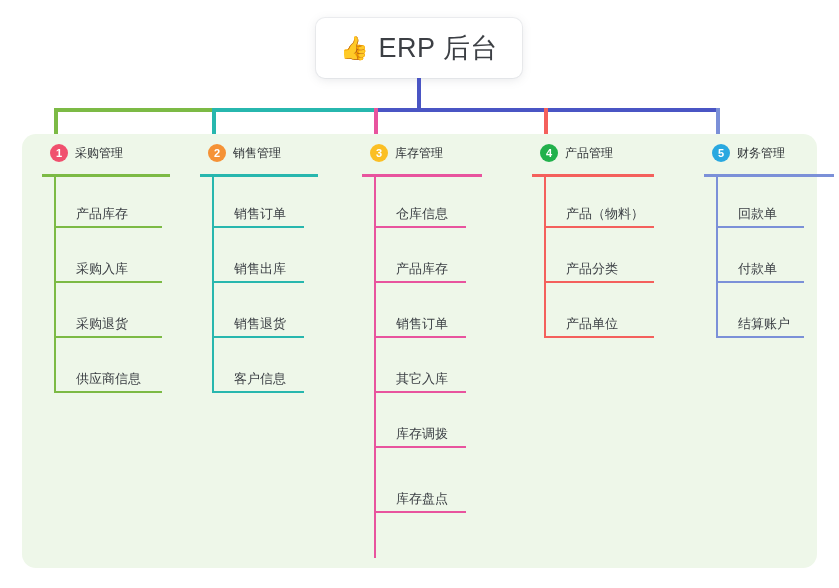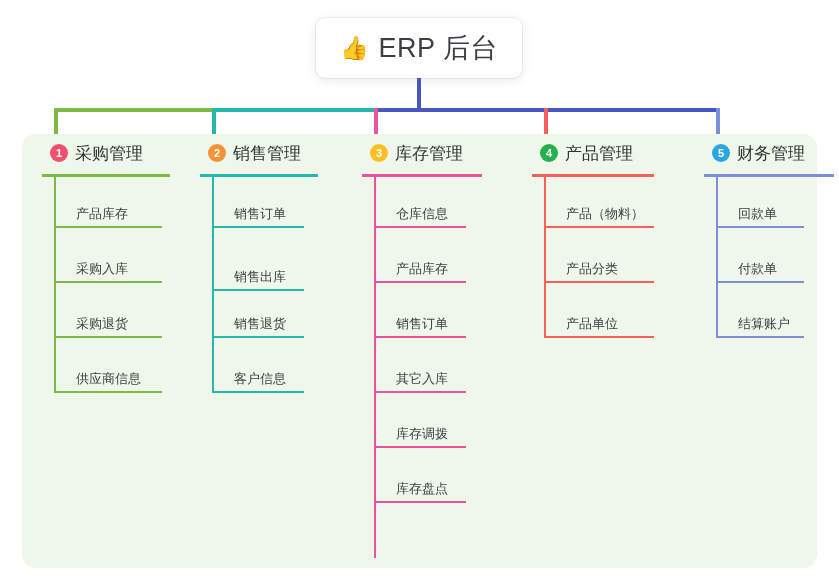--- a/index.html
+++ b/index.html
@@ -37,21 +37,21 @@
   .col{position:absolute;top:0;}
   .col-head{
     display:flex;align-items:center;gap:7px;
     height:38px;padding-left:18px;box-sizing:border-box;
   }
   .badge{
     width:18px;height:18px;border-radius:50%;
     display:flex;align-items:center;justify-content:center;
     color:#ffffff;font-size:11px;font-weight:bold;line-height:1;flex:0 0 auto;
   }
-  .col-title{font-size:17px;color:#2f3337;white-space:nowrap;}
+  .col-title{font-size:12px;color:#2f3337;white-space:nowrap;}
   .head-rule{position:absolute;height:3px;left:10px;top:40px;}
 
   .spine{position:absolute;width:2px;left:22px;top:43px;}
 
   .item{position:absolute;left:22px;}
   .item-label{
     position:absolute;left:22px;bottom:5px;font-size:13px;color:#3b3f44;
     white-space:nowrap;
   }
   .item-rule{position:absolute;left:0;bottom:0;height:2px;}
@@ -110,21 +110,21 @@
           <div class="col-head">
             <span class="badge" style="background: rgb(245, 146, 54);">2</span>
             <span class="col-title">销售管理</span>
           </div>
           <div class="head-rule" style="width: 118px; background: rgb(39, 183, 174);"></div>
           <div class="spine" style="height: 216px; background: rgb(39, 183, 174);"></div>
           <div class="item" style="top: 58px; width: 92px; height: 36px;">
             <span class="item-label">销售订单</span>
             <div class="item-rule" style="width: 92px; background: rgb(39, 183, 174);"></div>
           </div>
-          <div class="item" style="top: 121px; width: 92px; height: 36px; padding-left: 44px;">
+          <div class="item" style="top: 113px; width: 92px; height: 36px; padding-left: 44px;">
             <span class="item-label">销售出库</span>
             <div class="item-rule" style="width: 92px; background: rgb(39, 183, 174);"></div>
           </div>
           <div class="item" style="top: 168px; width: 92px; height: 36px;">
             <span class="item-label">销售退货</span>
             <div class="item-rule" style="width: 92px; background: rgb(39, 183, 174);"></div>
           </div>
           <div class="item" style="top: 223px; width: 92px; height: 36px;">
             <span class="item-label">客户信息</span>
             <div class="item-rule" style="width: 92px; background: rgb(39, 183, 174);"></div>
@@ -150,21 +150,21 @@
             <div class="item-rule" style="width: 92px; background: rgb(232, 84, 158);"></div>
           </div>
           <div class="item" style="top: 223px; width: 92px; height: 36px;">
             <span class="item-label">其它入库</span>
             <div class="item-rule" style="width: 92px; background: rgb(232, 84, 158);"></div>
           </div>
           <div class="item" style="top: 278px; width: 92px; height: 36px;">
             <span class="item-label">库存调拨</span>
             <div class="item-rule" style="width: 92px; background: rgb(232, 84, 158);"></div>
           </div>
-          <div class="item" style="top: 333px; width: 92px; height: 36px;">
+          <div class="item" style="top: 343px; width: 92px; height: 36px;">
             <span class="item-label">库存盘点</span>
             <div class="item-rule" style="width: 92px; background: rgb(232, 84, 158);"></div>
           </div>
         </div>
         <div class="col" style="left: 500px;">
           <div class="col-head">
             <span class="badge" style="background: rgb(34, 177, 76);">4</span>
             <span class="col-title">产品管理</span>
           </div>
           <div class="head-rule" style="width: 122px; background: rgb(244, 96, 92);"></div>

